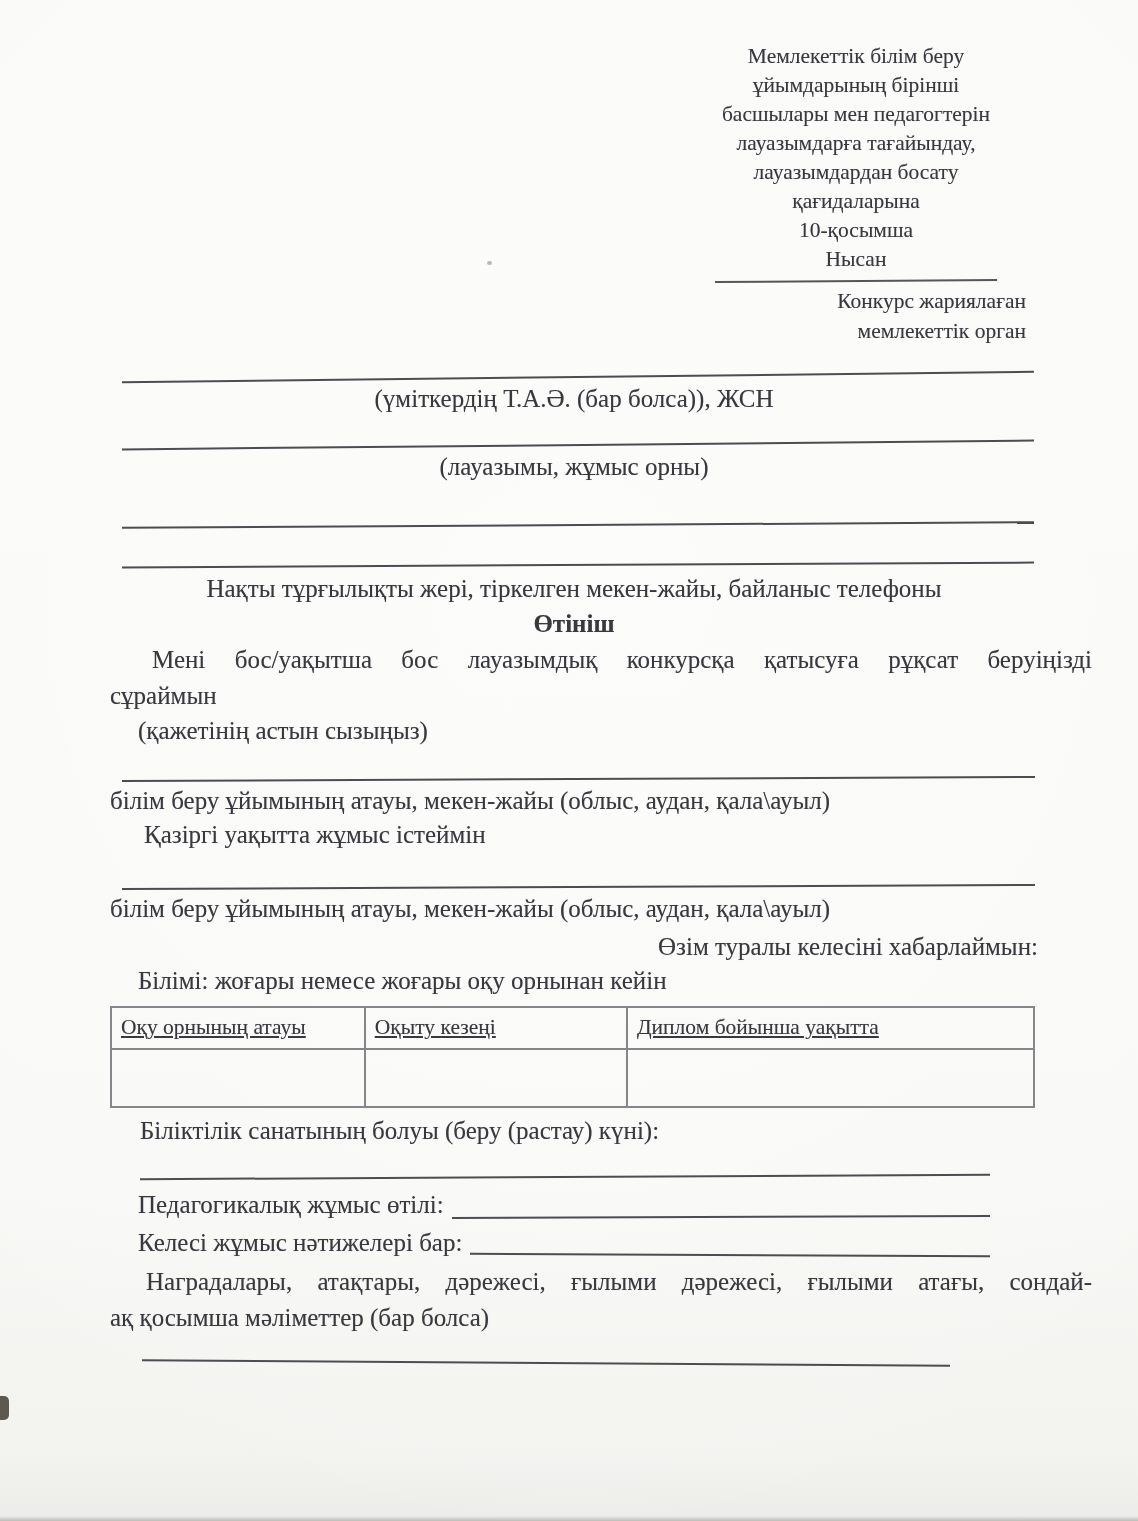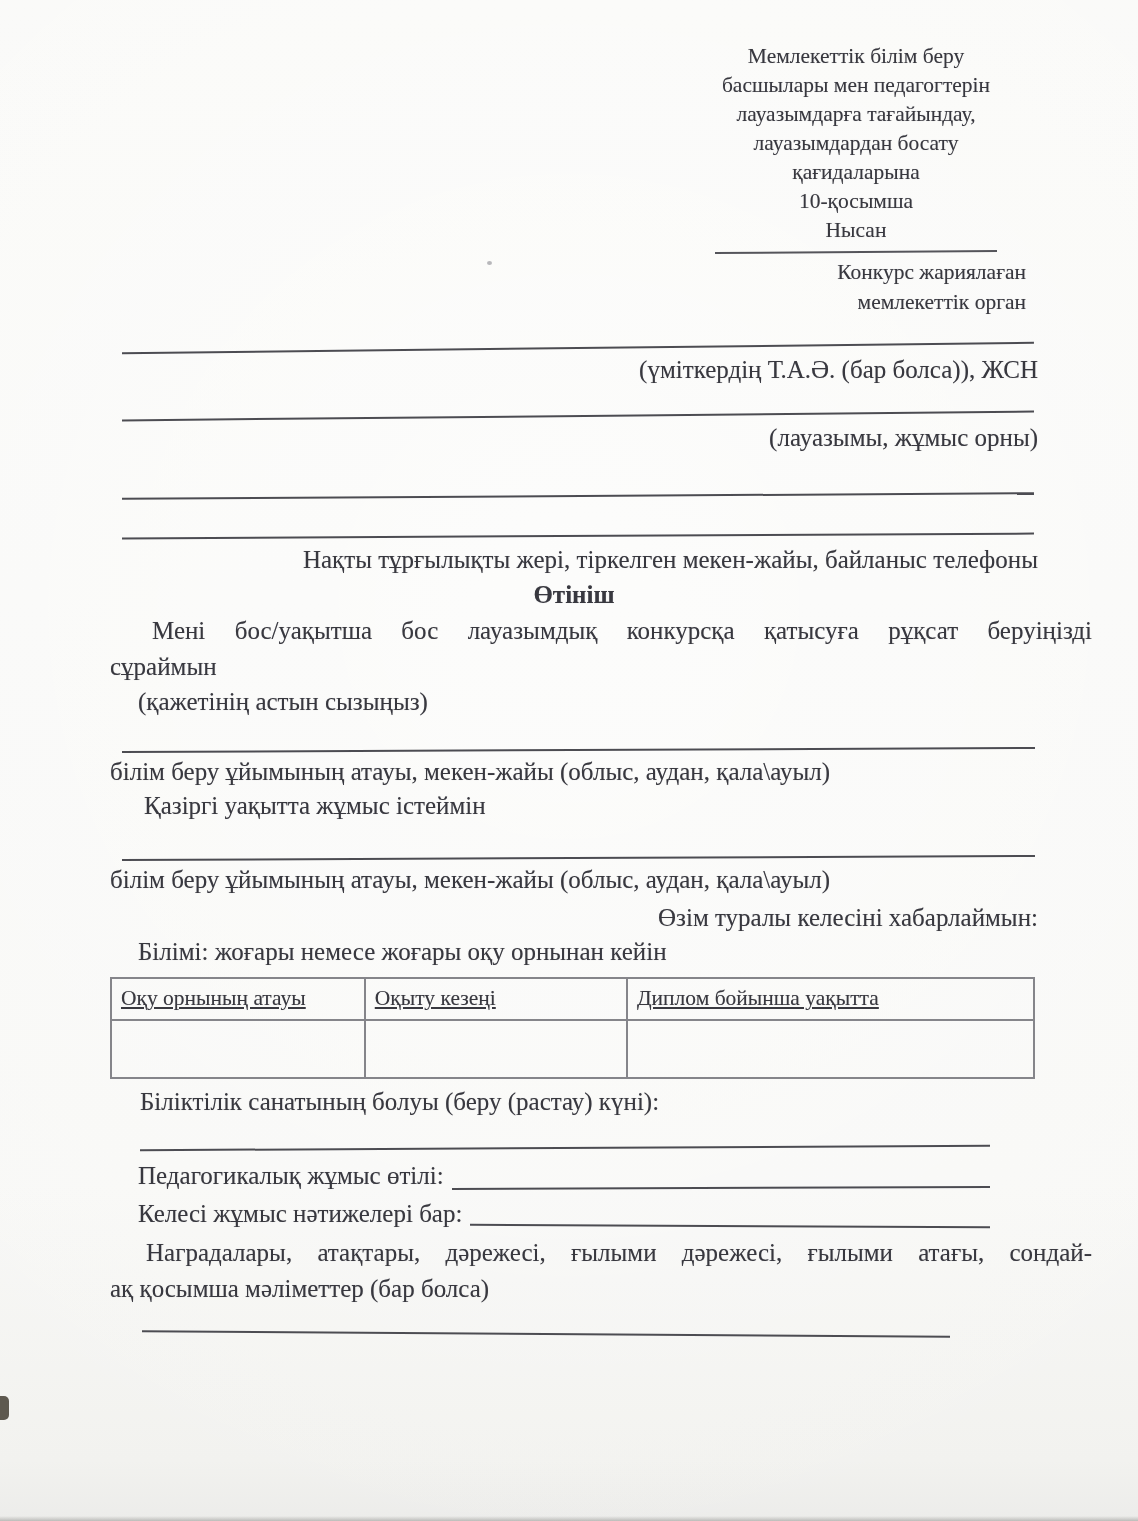--- a/index.html
+++ b/index.html
@@ -57,21 +57,21 @@
   }
   .r1 { margin-top: 30px; transform: rotate(-0.65deg); }
   .r2 { margin-top: 28px; transform: rotate(-0.55deg); }
   .r3 { margin-top: 40px; transform: rotate(-0.35deg); }
   .r4 { margin-top: 38px; transform: rotate(-0.3deg); }
   .r5 { margin-top: 30px; width: 913px; transform: rotate(-0.25deg); }
   .r6 { margin-top: 34px; width: 913px; transform: rotate(-0.25deg); }
   .r7 { margin-top: 28px; width: 850px; margin-left: 30px; transform: rotate(-0.3deg); }
   .r8 { margin-top: 26px; width: 808px; margin-left: 32px; transform: rotate(0.4deg); }
   .caption {
-    text-align: right;
+    text-align: center;
     font-size: 25px;
     line-height: 34px;
     margin-top: 4px;
   }
   .body-text {
     font-size: 25px;
     line-height: 34px;
   }
   .indent28 { margin-left: 28px; }
   .title {
@@ -167,20 +167,21 @@
   }
 </style>
 </head>
 <body>
 
 <div class="page">
   <div class="content">
 
     <div class="approval">
       <div class="ln">Мемлекеттік білім беру</div>
+      <div class="ln">ұйымдарының бірінші</div>
       <div class="ln">басшылары мен педагогтерін</div>
       <div class="ln">лауазымдарға тағайындау,</div>
       <div class="ln">лауазымдардан босату</div>
       <div class="ln">қағидаларына</div>
       <div class="ln">10-қосымша</div>
       <div class="ln">Нысан</div>
     </div>
 
     <div class="rblock">
       <div class="shortrule"></div>

